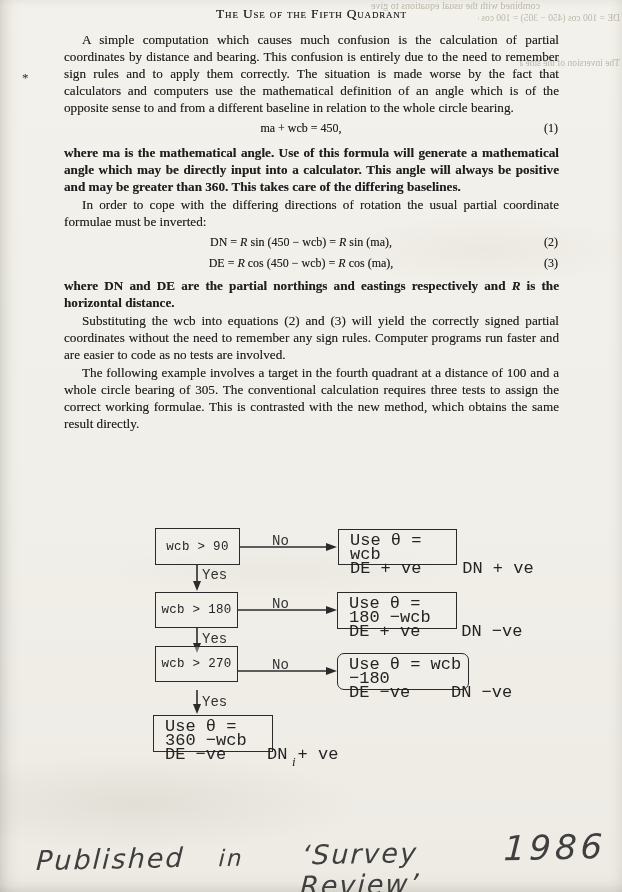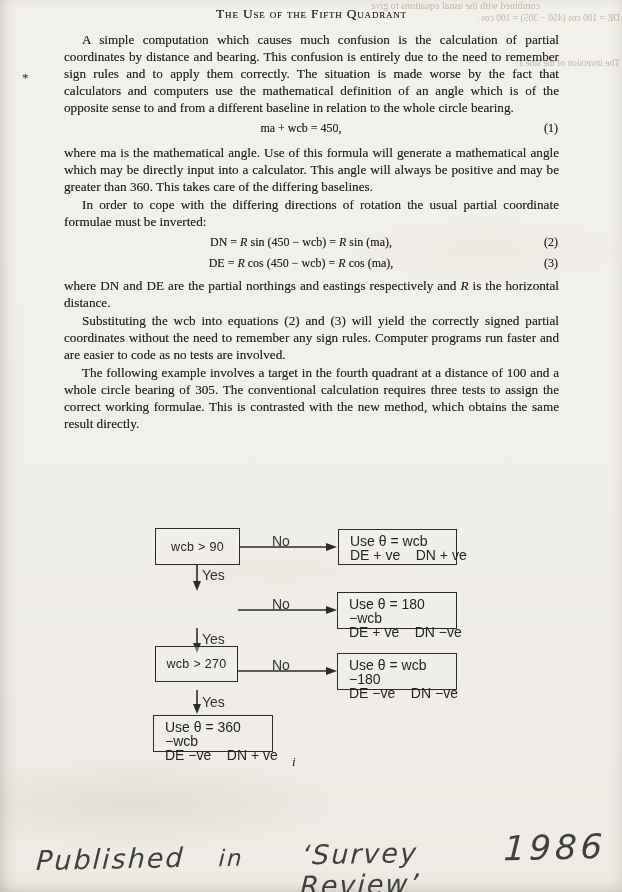--- a/index.html
+++ b/index.html
@@ -37,41 +37,41 @@
   .doc-title {
     font-size:13.5px; font-weight:normal; font-variant:small-caps;
     letter-spacing:0.8px; text-align:center; margin:0 0 9px 0;
     text-shadow:0 0 0.3px rgba(20,20,20,0.55);
   }
   .para {
     margin:1px; text-align:justify;
     font-size:13.2px; line-height:17px; text-indent:18px;
     text-shadow:0 0 0.3px rgba(20,20,20,0.45);
   }
-  .para.no-indent { text-indent:0; }
+  .para.no-indent { text-indent:0;font-weight:bold; }
   .eq-row { position:relative; height:18px; margin:5px 0 3px 0; font-size:12px;
             text-shadow:0 0 0.3px rgba(20,20,20,0.45); }
   .eq-row.tall { height:20px; }
   .eq-center { position:absolute; left:238px; transform:translateX(-50%); white-space:nowrap; }
   .eq-num { position:absolute; right:2px; top:0; }
   .it { font-style:italic; }
   .eq-gap { display:inline-block; width:14px; }
   .margin-mark { position:absolute; left:22px; top:70px; font-size:13px; color:#2a2a2a; }
   
   .flowchart {
     position:absolute; left:0; top:522px; width:622px; height:250px;
-    font-family:Liberation Sans, sans-serif; color:#242424;
+    font-family:Liberation Mono, monospace; color:#242424;
   }
   .fc-svg { position:absolute; left:0; top:0; }
   .fc-box {
     position:absolute; border:1.5px solid #2b2b2b; box-sizing:border-box;
     background:rgba(243,241,235,0.4);
   }
   .fc-cond { display:flex; align-items:center; justify-content:center; font-size:12.5px; letter-spacing:0.3px; }
-  .fc-res { padding:4px 4px 0 11px; font-size:14px; line-height:14px; }
+  .fc-res { padding:4px 4px 0 11px; font-size:17px; line-height:14px; }
   .fc-res .l2 { white-space:pre; }
   .fc-label { position:absolute; font-size:14px; color:#333; }
   
   .page-num { position:absolute; left:292px; top:754px; font-size:13px; font-style:italic; }
   .handwriting {
     position:absolute; left:36px; top:832px; width:574px; height:54px;
     display:flex; align-items:baseline;
     font-family:"DejaVu Sans", sans-serif; font-style:italic;
     color:#3f3f3f; letter-spacing:2px;
     transform:rotate(-1.2deg) skewX(-4deg);
@@ -142,31 +142,32 @@
       <polygon points="197,131 193,121 201,121" fill="#2b2b2b"></polygon>
 
       <line x1="238" y1="149" x2="327" y2="149" stroke="#2b2b2b" stroke-width="1.6"></line>
       <polygon points="337,149 326,145 326,153" fill="#2b2b2b"></polygon>
 
       <line x1="197" y1="168" x2="197" y2="184" stroke="#2b2b2b" stroke-width="1.6"></line>
       <polygon points="197,192 193,182 201,182" fill="#2b2b2b"></polygon>
     </svg>
 
     <div class="fc-box fc-cond" style="left:155px; top:6px; width:85px; height:37px;">wcb &gt; 90</div>
+    <div class="fc-box fc-cond" style="left:155px; top:70px; width:83px; height:36px;">wcb &gt; 180</div>
     <div class="fc-box fc-cond" style="left:155px; top:124px; width:83px; height:36px;">wcb &gt; 270</div>
 
     <div class="fc-box fc-res" style="left:338px; top:7px; width:119px; height:36px;">
       <div class="l1">Use θ = wcb</div>
       <div class="l2">DE + ve    DN + ve</div>
     </div>
     <div class="fc-box fc-res" style="left:337px; top:70px; width:120px; height:37px;">
       <div class="l1">Use θ = 180 −wcb</div>
       <div class="l2">DE + ve    DN −ve</div>
     </div>
-    <div class="fc-box fc-res" style="left:337px; top:131px; width:120px; height:37px;">
+    <div class="fc-box fc-res" style="left:337px; top:131px; width:132px; height:37px;border-radius:7px;">
       <div class="l1">Use θ = wcb −180</div>
       <div class="l2">DE −ve    DN −ve</div>
     </div>
     <div class="fc-box fc-res" style="left:153px; top:193px; width:120px; height:37px;">
       <div class="l1">Use θ = 360 −wcb</div>
       <div class="l2">DE −ve    DN + ve</div>
     </div>
 
     <div class="fc-label" style="left:272px; top:11px;">No</div>
     <div class="fc-label" style="left:202px; top:45px;">Yes</div>

